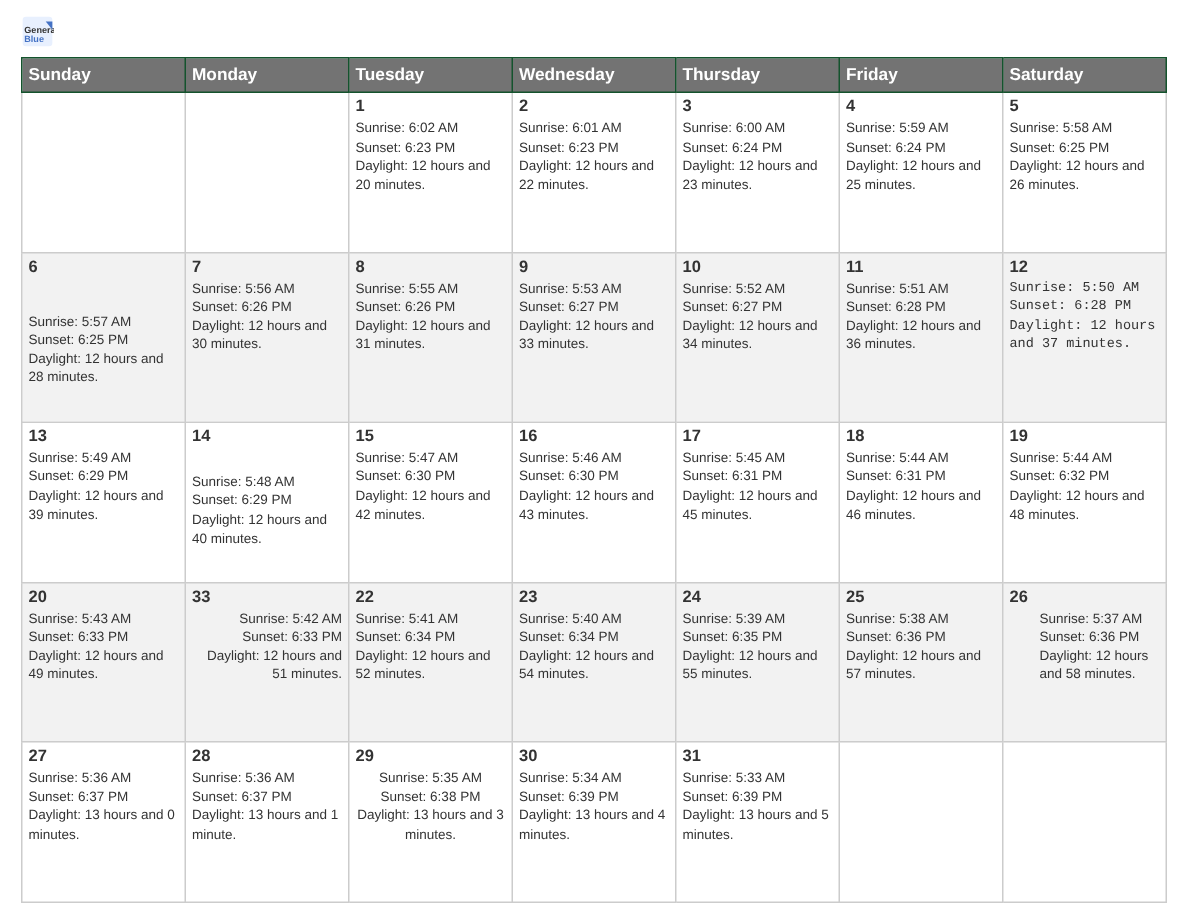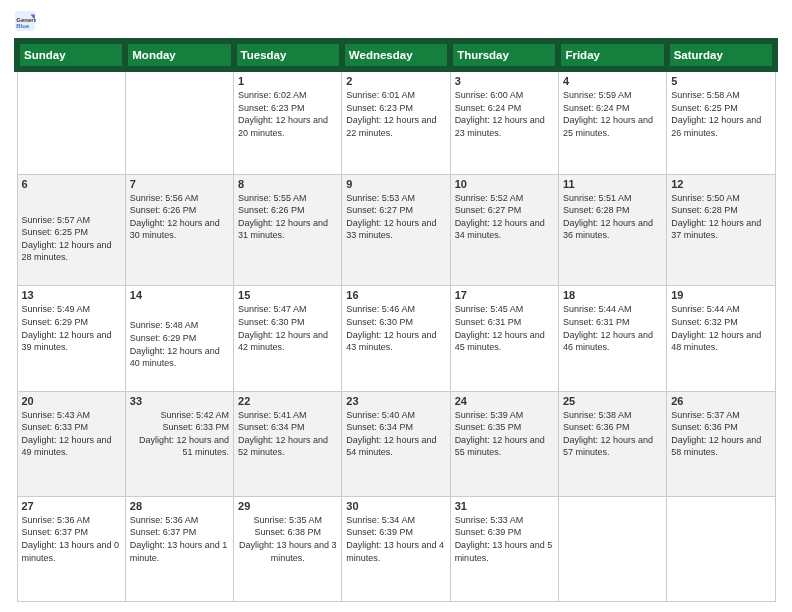--- a/index.html
+++ b/index.html
@@ -54,26 +54,26 @@
       font-weight: normal;
       color: #555;
     }
     .calendar {
       flex: 1;
       border-collapse: collapse;
       width: 100%;
       table-layout: fixed;
     }
     .calendar th {
-      background: #15803d;
+      background: #737373;
       color: #fff;
       font-size: 11.5px;
       font-weight: bold;
       padding: 5px 4px;
-      border: 6px solid #14532d;
+      border: 1px solid #14532d;
       text-align: left;
     }
     .calendar td {
       border: 1px solid #ccc;
       vertical-align: top;
       padding: 3px 4px;
       font-size: 9.5px;
       color: #333;
       background: #fff;
       height: 88px;
@@ -197,21 +197,21 @@
 Daylight: 12 hours and 34 minutes.</div>
           </td>
           <td style="background: rgb(242, 242, 242);">
             <span class="day-num">11</span>
             <div class="day-info" style="white-space: pre-line;">Sunrise: 5:51 AM
 Sunset: 6:28 PM
 Daylight: 12 hours and 36 minutes.</div>
           </td>
           <td style="background: rgb(242, 242, 242);">
             <span class="day-num">12</span>
-            <div class="day-info" style="white-space: pre-line;">Sunrise: 5:50 AM
+            <div class="day-info" style="white-space: pre-line; font-family: Liberation Mono, monospace;">Sunrise: 5:50 AM
 Sunset: 6:28 PM
 Daylight: 12 hours and 37 minutes.</div>
           </td>
         </tr>
         <tr>
           <td>
             <span class="day-num">13</span>
             <div class="day-info" style="white-space: pre-line;">Sunrise: 5:49 AM
 Sunset: 6:29 PM
 Daylight: 12 hours and 39 minutes.</div>
@@ -285,21 +285,21 @@
 Daylight: 12 hours and 55 minutes.</div>
           </td>
           <td style="background: rgb(242, 242, 242);">
             <span class="day-num">25</span>
             <div class="day-info" style="white-space: pre-line;">Sunrise: 5:38 AM
 Sunset: 6:36 PM
 Daylight: 12 hours and 57 minutes.</div>
           </td>
           <td style="background: rgb(242, 242, 242);">
             <span class="day-num">26</span>
-            <div class="day-info" style="white-space: pre-line;">Sunrise: 5:37 AM
+            <div class="day-info" style="white-space: pre-line; margin-left: 20px;">Sunrise: 5:37 AM
 Sunset: 6:36 PM
 Daylight: 12 hours and 58 minutes.</div>
           </td>
         </tr>
         <tr>
           <td>
             <span class="day-num">27</span>
             <div class="day-info" style="white-space: pre-line;">Sunrise: 5:36 AM
 Sunset: 6:37 PM
 Daylight: 13 hours and 0 minutes.</div>

